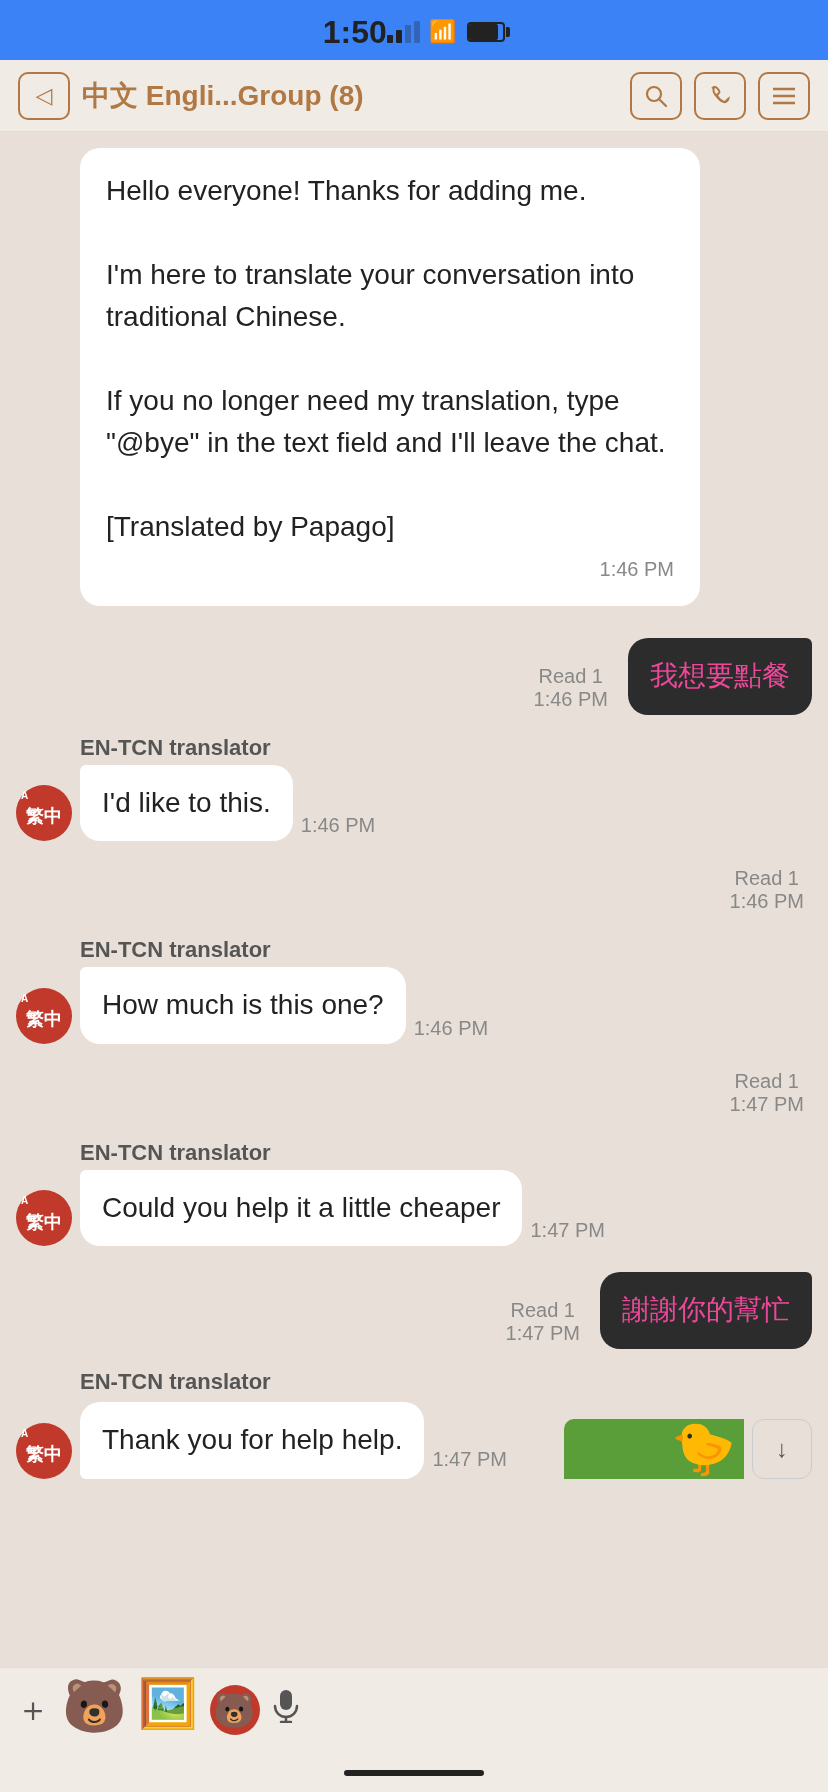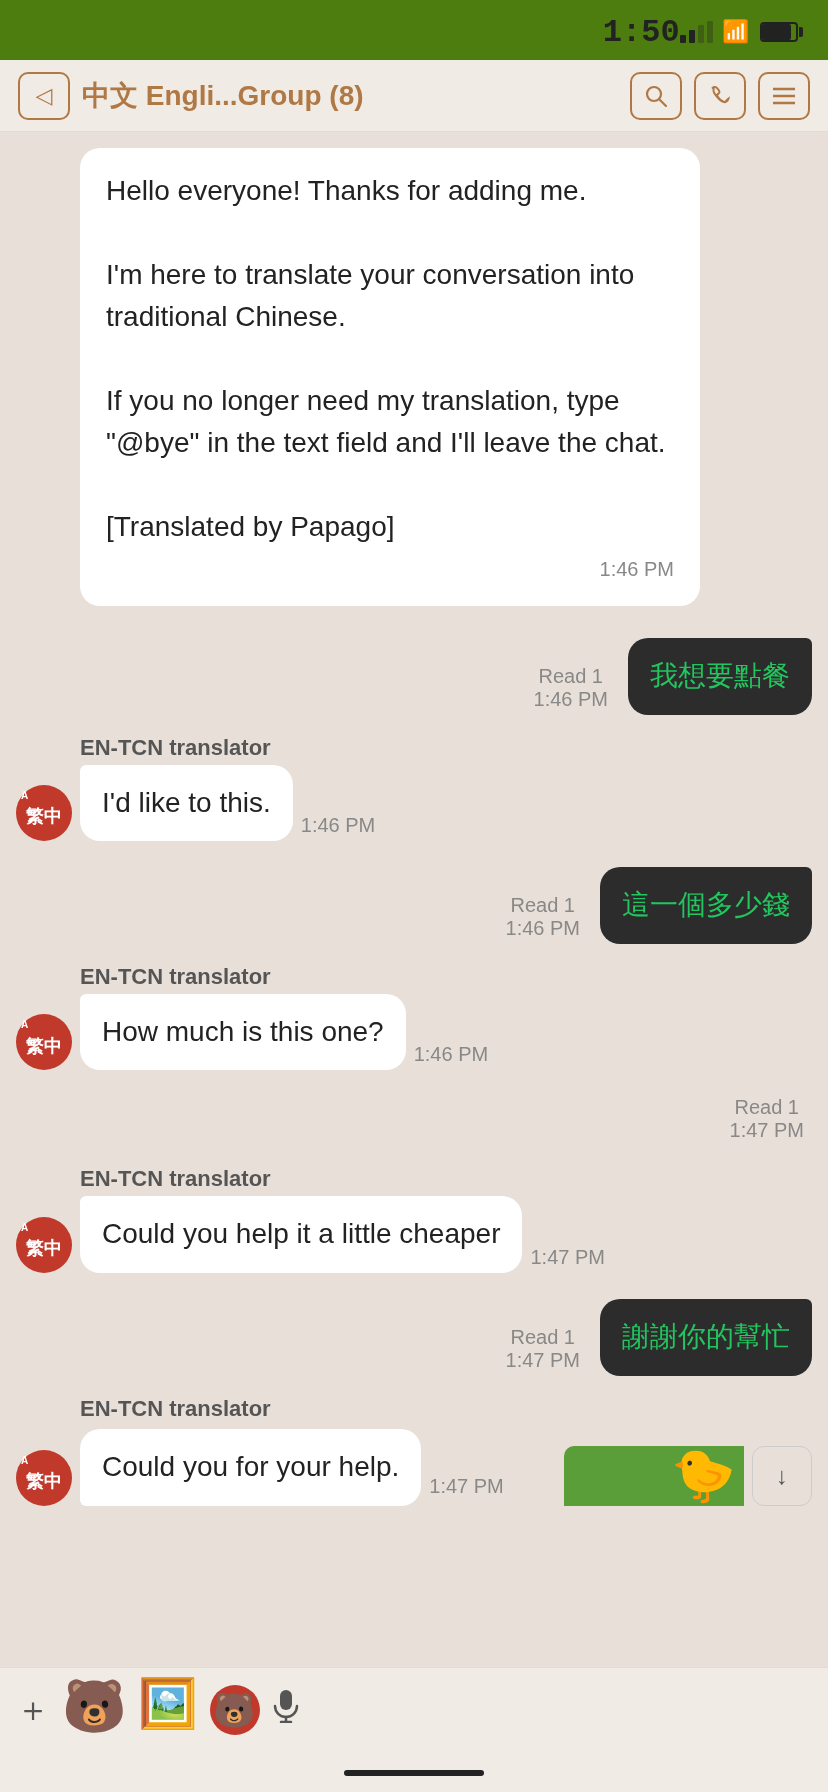--- a/index.html
+++ b/index.html
@@ -9,27 +9,26 @@
       width: 828px;
       min-height: 1792px;
       background: #e8e0d8;
       font-family: -apple-system, 'Helvetica Neue', Arial, sans-serif;
       display: flex;
       flex-direction: column;
     }
 
     
     .status-bar {
-      background: #4d7c0f;
-      display: flex;
-      justify-content: flex-end;
+      background: #3b82f6;
+      display: flex;
+      justify-content: center;
       align-items: center;
       padding: 14px 30px 10px 30px;
       height: 60px;
-      font-family: Liberation Mono, monospace;
     }
     .status-time {
       font-size: 32px;
       font-weight: 700;
       color: #222;
     }
     .status-icons {
       display: flex;
       align-items: center;
       gap: 10px;
@@ -157,21 +156,21 @@
       max-width: 560px;
       position: relative;
     }
     .bubble.white {
       background: #ffffff;
       color: #222;
       border-top-left-radius: 6px;
     }
     .bubble.dark {
       background: #2c2c2c;
-      color: #22c55e;
+      color: #ec4899;
       border-top-right-radius: 6px;
     }
     .bubble-time {
       font-size: 20px;
       color: #888;
       white-space: nowrap;
       flex-shrink: 0;
       align-self: flex-end;
       margin-bottom: 4px;
     }
@@ -373,23 +372,20 @@
       </div>
       <span class="bubble-time">1:46 PM</span>
     </div>
   </div>
 
   <div style="display:flex; flex-direction:column; align-items:flex-end; margin-bottom:4px;">
     <div style="display:flex; align-items:flex-end; gap:12px; justify-content:flex-end;">
       <div style="display:flex; flex-direction:column; align-items:flex-end;">
         <span class="bubble-read-right">Read 1<br>1:46 PM</span>
       </div>
-      <div class="bubble dark">
-        <span>這一個多少錢</span>
-      </div>
     </div>
   </div>
 
   <div style="display:flex; flex-direction:column; align-items:flex-start; margin-bottom:10px;">
     <div style="font-size:22px; font-weight:600; color:#555; margin-left:64px; margin-bottom:4px;">EN-TCN translator</div>
     <div style="display:flex; align-items:flex-end; gap:8px;">
       <div class="avatar">
         <span style="font-size:10px; position:absolute; top:5px; left:5px; color:white;">A</span>
         <span style="font-size:18px; font-weight:700; margin-top:8px;">繁中</span>
       </div>
@@ -435,21 +431,21 @@
 
   <div style="display:flex; flex-direction:column; align-items:flex-start; margin-bottom:0; position:relative;">
     <div style="font-size:22px; font-weight:600; color:#555; margin-left:64px; margin-bottom:4px;">EN-TCN translator</div>
     <div style="display:flex; align-items:flex-end; gap:8px; width:100%; position:relative;">
       <div class="avatar">
         <span style="font-size:10px; position:absolute; top:5px; left:5px; color:white;">A</span>
         <span style="font-size:18px; font-weight:700; margin-top:8px;">繁中</span>
       </div>
       <div style="display:flex; flex-direction:column; gap:0;">
         <div class="bubble white" style="border-radius:20px 20px 20px 6px;">
-          <span>Could you for your help.</span>
+          <span>Thank you for help help.</span>
         </div>
       </div>
       <span class="bubble-time" style="margin-bottom:8px;">1:47 PM</span>
 
       <div style="flex:1; display:flex; align-items:flex-end; justify-content:flex-end; position:relative; min-height:80px;">
         <div style="background:#5a9e3a; width:180px; height:60px; border-radius:10px 0 0 0; position:absolute; bottom:0; right:0; z-index:0;"></div>
         <div style="position:relative; z-index:1; font-size:52px; margin-right:8px;">🐤</div>
       </div>
       <div class="scroll-down-btn">
         <span>↓</span>

